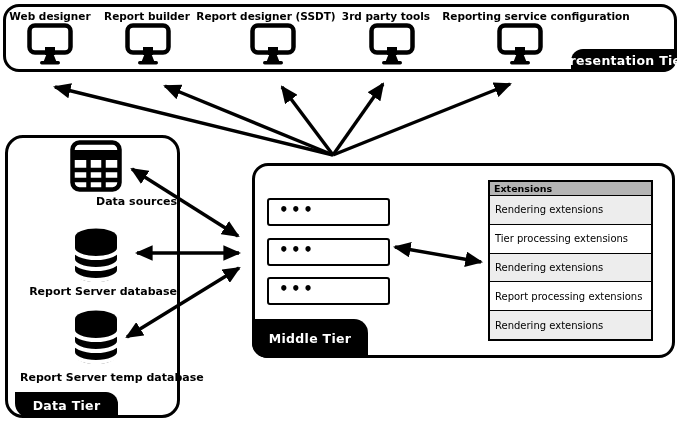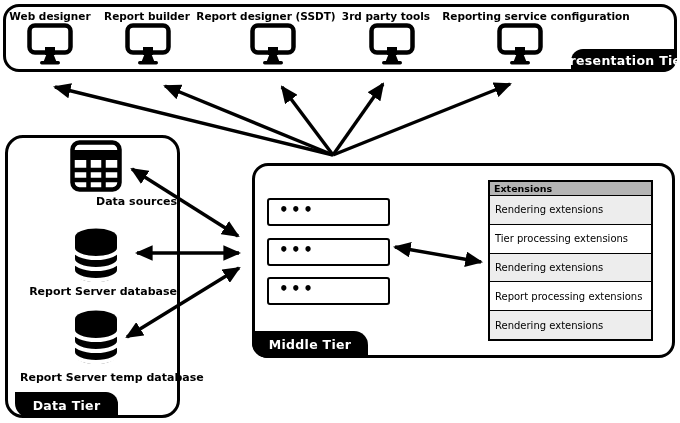--- a/index.html
+++ b/index.html
@@ -12,21 +12,21 @@
   .pres-box{left:3px;top:4px;width:674px;height:68px;border-radius:16px;}
   .data-box{left:5px;top:135px;width:175px;height:283px;border-radius:18px;}
   .mid-box{left:252px;top:163px;width:423px;height:195px;border-radius:16px;}
   
   .tier-label{
     position:absolute;background:#000;color:#fff;display:flex;align-items:center;justify-content:center;
     font-size:12.5px;font-weight:600;letter-spacing:.3px;z-index:4;white-space:nowrap;
   }
   .pres-label{right:-3px;bottom:-3px;width:106px;height:23px;border-radius:12px 0 14px 0;}
   .data-label{left:7px;bottom:-3px;width:103px;height:26px;border-radius:0 12px 0 15px;margin-top:32px;}
-  .mid-label{left:-3px;bottom:-3px;width:116px;height:27px;border-radius:0 14px 0 15px;}
+  .mid-label{left:-3px;bottom:-3px;width:116px;height:39px;border-radius:0 14px 0 15px;}
   
   .client-label{
     position:absolute;top:3px;transform:translateX(-50%);white-space:nowrap;
     font-size:10.5px;font-weight:600;
   }
   .monitor{position:absolute;top:16px;}
   
   .dt-icon{position:absolute;}
   .dt-label{
     position:absolute;left:0;right:0;text-align:right;

